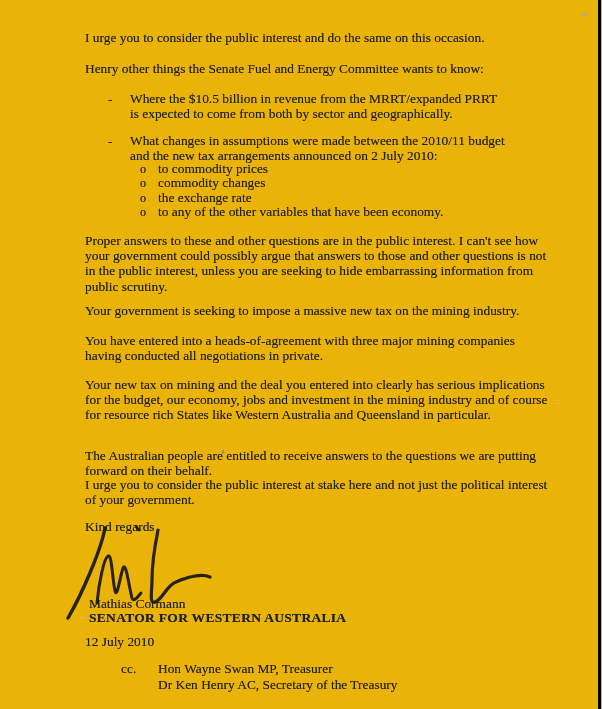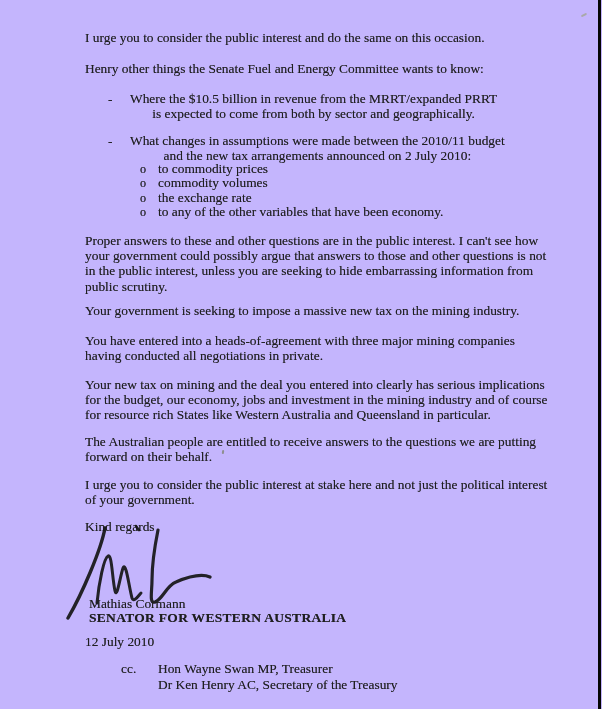--- a/index.html
+++ b/index.html
@@ -1,19 +1,19 @@
 <!DOCTYPE html>
 <html><head>
 <meta charset="utf-8">
 <style>
   html,body{margin:0;padding:0;background:#e8e8e8;}
   .page{
     position:relative;
     width:602px;height:709px;
-    background:#c4b5fd;
+    background:#eab308;
     overflow:hidden;
     font-family:"Liberation Serif","DejaVu Serif",serif;
     color:#1f1f1f;
   }
   .abs{position:absolute;}
   .para{
     left:85px;
     font-size:13.4px;
     line-height:15.2px;
     white-space:pre-line;
@@ -21,21 +21,21 @@
     text-shadow:0 0 0.5px rgba(20,20,20,0.5);
   }
   .bullet{
     left:108px;
     display:flex;
     font-size:13.4px;
     line-height:15.2px;
     text-shadow:0 0 0.5px rgba(20,20,20,0.5);
   }
   .bullet .bmark{width:22px;flex:0 0 22px;}
-  .bullet .btext{white-space:pre-line;text-align:center;}
+  .bullet .btext{white-space:pre-line;}
   .subgroup{
     left:140px;
     font-size:13.4px;
     line-height:14.4px;
     text-shadow:0 0 0.5px rgba(20,20,20,0.5);
   }
   .subrow{display:flex;}
   .subrow .smark{width:18px;flex:0 0 18px;font-size:12.2px;}
   .sig-name{left:85px;font-size:13.4px;margin:4px;text-shadow:0 0 0.5px rgba(20,20,20,0.5);}
   .sig-title{
@@ -83,21 +83,21 @@
 and the new tax arrangements announced on 2 July 2010:</span>
   </div>
 
   <div class="abs subgroup" style="top:162px">
     <div class="subrow">
       <span class="smark">o</span>
       <span>to commodity prices</span>
     </div>
     <div class="subrow">
       <span class="smark">o</span>
-      <span>commodity volumes</span>
+      <span>commodity changes</span>
     </div>
     <div class="subrow">
       <span class="smark">o</span>
       <span>the exchange rate</span>
     </div>
     <div class="subrow">
       <span class="smark">o</span>
       <span>to any of the other variables that have been economy.</span>
     </div>
   </div>
@@ -109,21 +109,21 @@
 
   <p class="abs para" style="top:303px">Your government is seeking to impose a massive new tax on the mining industry.</p>
 
   <p class="abs para" style="top:333px">You have entered into a heads-of-agreement with three major mining companies
 having conducted all negotiations in private.</p>
 
   <p class="abs para" style="top:377px">Your new tax on mining and the deal you entered into clearly has serious implications
 for the budget, our economy, jobs and investment in the mining industry and of course
 for resource rich States like Western Australia and Queensland in particular.</p>
 
-  <p class="abs para" style="top:434px">The Australian people are entitled to receive answers to the questions we are putting
+  <p class="abs para" style="top:448px">The Australian people are entitled to receive answers to the questions we are putting
 forward on their behalf.</p>
 
   <p class="abs para" style="top:477px">I urge you to consider the public interest at stake here and not just the political interest
 of your government.</p>
 
   <p class="abs para" style="top:519px">Kind regards</p>
 
   <svg class="abs signature-svg" style="left:58px;top:516px" width="162" height="112" viewBox="0 0 162 112" xmlns="http://www.w3.org/2000/svg">
     <g fill="none" stroke="#161616" stroke-linecap="round" stroke-linejoin="round" opacity="0.92">
       <path d="M47,12 C43,34 24,78 10,102" stroke-width="3.4"></path>

